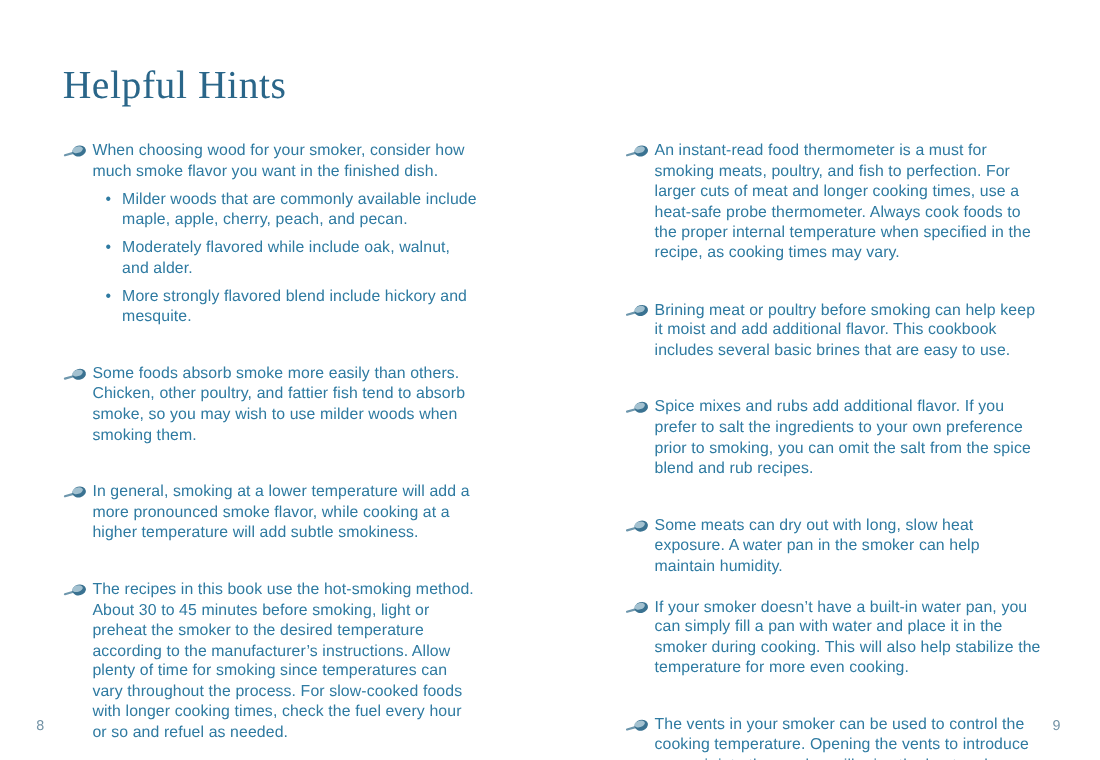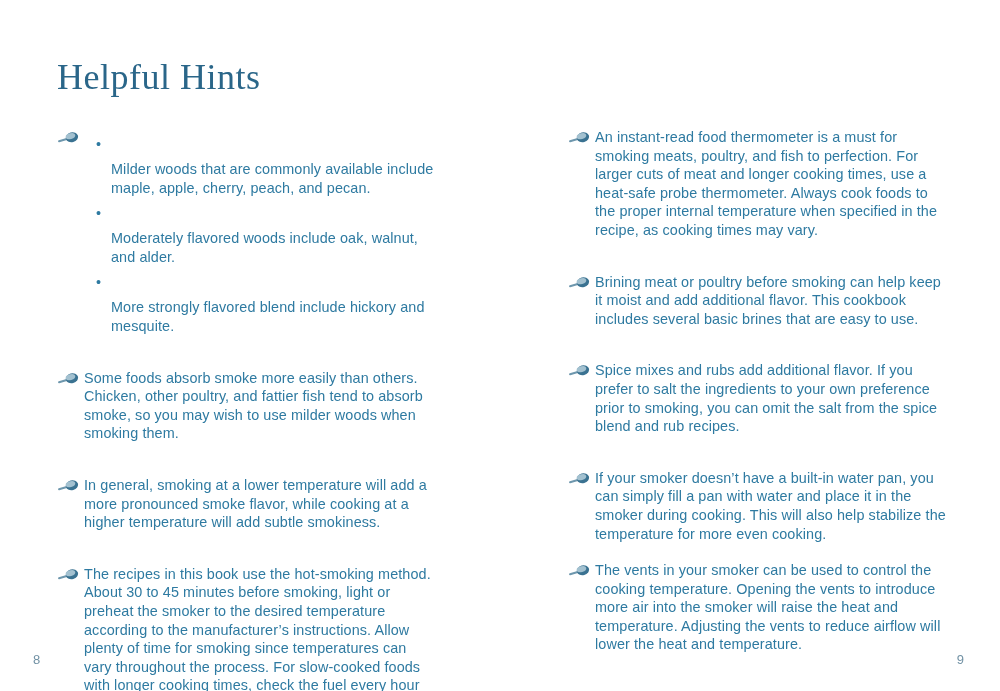--- a/index.html
+++ b/index.html
@@ -53,21 +53,21 @@
     display: flex;
     padding-left: 12px;
     margin-top: 7px;
   }
   .sub-bullet:first-child { margin-top: 0; }
   .bullet-dot {
     width: 15px;
     flex: none;
     color: #2e7aa1;
   }
-  .sub-bullet-text { flex: 1; margin-top: 25px; }
+  .sub-bullet-text { flex: 1; }
   .page-number {
     position: absolute;
     bottom: 24px;
     font-size: 13px;
     color: #7292a5;
   }
   .page-number-left { left: 33px; }
   .page-number-right { right: 36px; }
 </style>
 </head>
@@ -82,28 +82,29 @@
     <span class="hint-icon-wrap">
       <svg width="23" height="15" viewBox="0 0 23 15" aria-hidden="true">
         <g transform="rotate(-16 11 7)">
           <rect x="0.5" y="6.6" width="10" height="2" rx="1" fill="#6e97ad"></rect>
           <ellipse cx="15" cy="7.4" rx="6.2" ry="4.9" fill="#3a7291"></ellipse>
           <ellipse cx="13.9" cy="5.9" rx="4.9" ry="2.9" fill="#a3c1d0"></ellipse>
         </g>
       </svg>
     </span>
     <div class="hint-body">
+      <div class="hint-text">When choosing wood for your smoker, consider how much smoke flavor you want in the finished dish.</div>
       <div class="sub-bullets">
               <div class="sub-bullet">
                 <span class="bullet-dot">•</span>
                 <span class="sub-bullet-text">Milder woods that are commonly available include maple, apple, cherry, peach, and pecan.</span>
               </div>
               <div class="sub-bullet">
                 <span class="bullet-dot">•</span>
-                <span class="sub-bullet-text">Moderately flavored woods include oak, walnut, and alder.</span>
+                <span class="sub-bullet-text">Moderately flavored while include oak, walnut, and alder.</span>
               </div>
               <div class="sub-bullet">
                 <span class="bullet-dot">•</span>
                 <span class="sub-bullet-text">More strongly flavored blend include hickory and mesquite.</span>
               </div>
             </div>
     </div>
   </div>
 
 
@@ -197,20 +198,35 @@
           <ellipse cx="13.9" cy="5.9" rx="4.9" ry="2.9" fill="#a3c1d0"></ellipse>
         </g>
       </svg>
     </span>
     <div class="hint-body">
       <div class="hint-text">Spice mixes and rubs add additional flavor. If you prefer to salt the ingredients to your own preference prior to smoking, you can omit the salt from the spice blend and rub recipes.</div>
 
     </div>
   </div>
 
+  <div class="hint">
+    <span class="hint-icon-wrap">
+      <svg width="23" height="15" viewBox="0 0 23 15" aria-hidden="true">
+        <g transform="rotate(-16 11 7)">
+          <rect x="0.5" y="6.6" width="10" height="2" rx="1" fill="#6e97ad"></rect>
+          <ellipse cx="15" cy="7.4" rx="6.2" ry="4.9" fill="#3a7291"></ellipse>
+          <ellipse cx="13.9" cy="5.9" rx="4.9" ry="2.9" fill="#a3c1d0"></ellipse>
+        </g>
+      </svg>
+    </span>
+    <div class="hint-body">
+      <div class="hint-text">Some meats can dry out with long, slow heat exposure. A water pan in the smoker can help maintain humidity.</div>
+
+    </div>
+  </div>
 
   <div class="hint">
     <span class="hint-icon-wrap">
       <svg width="23" height="15" viewBox="0 0 23 15" aria-hidden="true">
         <g transform="rotate(-16 11 7)">
           <rect x="0.5" y="6.6" width="10" height="2" rx="1" fill="#6e97ad"></rect>
           <ellipse cx="15" cy="7.4" rx="6.2" ry="4.9" fill="#3a7291"></ellipse>
           <ellipse cx="13.9" cy="5.9" rx="4.9" ry="2.9" fill="#a3c1d0"></ellipse>
         </g>
       </svg>

